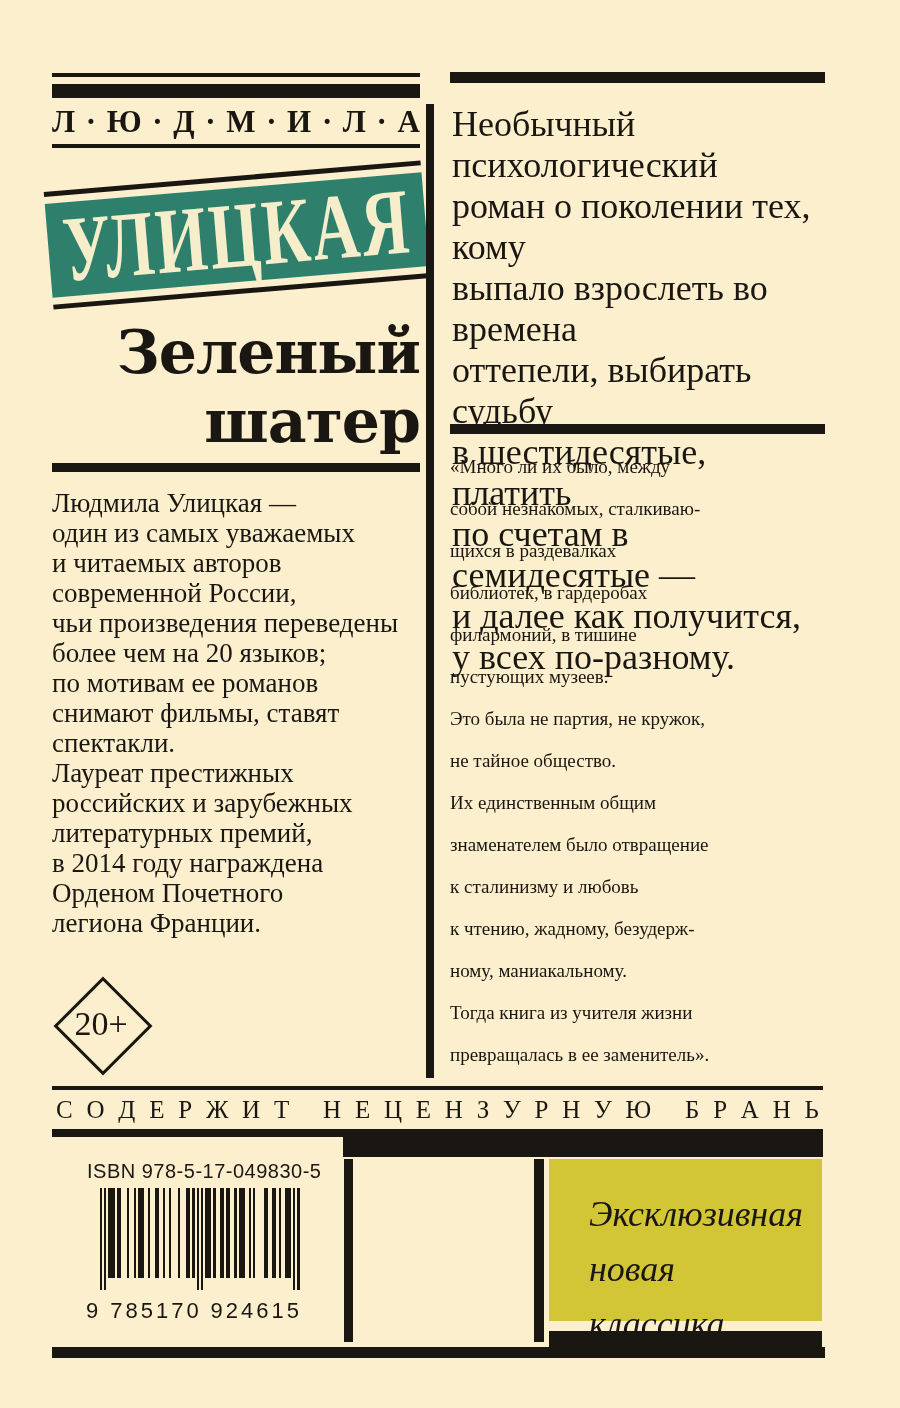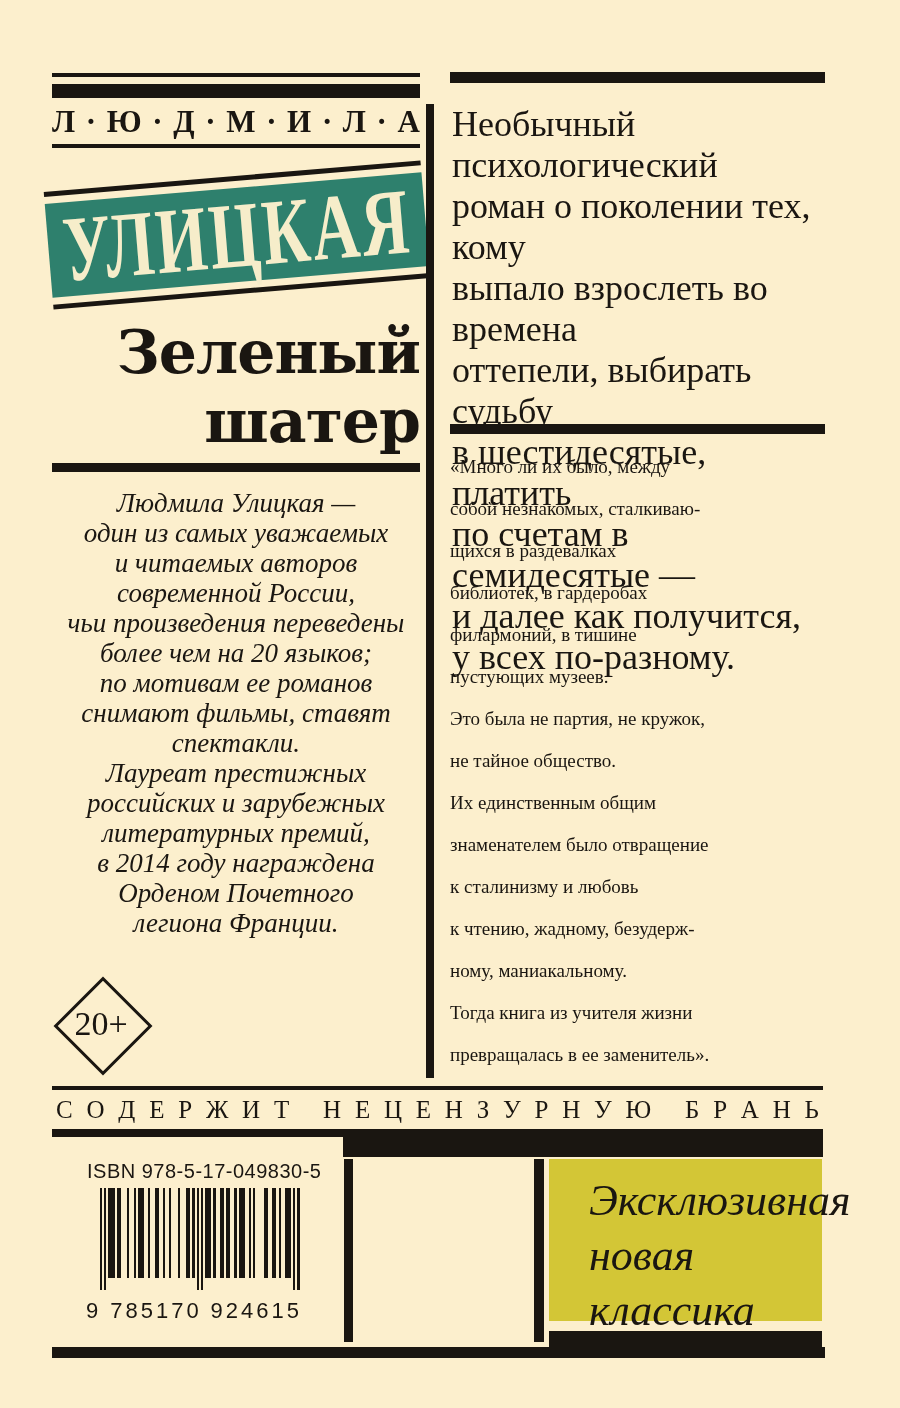--- a/index.html
+++ b/index.html
@@ -39,22 +39,22 @@
   .lastname{font-weight:700;font-size:74px;color:var(--cream);
     letter-spacing:3px;transform:scale(0.88,1.26);line-height:1;}
 
   
   #title{left:52px;top:318px;width:368px;text-align:right;
     font-family:"DejaVu Serif",serif;font-weight:700;
     font-size:60px;line-height:69px;letter-spacing:-1px;}
   #title-rule{left:52px;top:463px;width:368px;height:9px;}
 
   
-  #bio{left:52px;top:488px;width:368px;text-align:center;
-    font-style:italic;font-size:27px;line-height:30px;}
+  #bio{left:52px;top:488px;width:368px;text-align:left;
+    font-size:27px;line-height:30px;}
 
   
   #age{left:53px;top:976px;width:96px;height:96px;}
   #age .diamond{position:absolute;left:15px;top:15px;width:64px;height:64px;
     border:3px solid var(--ink);transform:rotate(45deg);}
   #age .age-label{position:absolute;inset:0;display:flex;align-items:center;
     justify-content:center;font-size:34px;}
 
   
   #divider{left:426px;top:104px;width:8px;height:974px;}
@@ -79,22 +79,22 @@
     font-family:"Liberation Sans",sans-serif;font-size:22px;letter-spacing:3px;}
   #v-bar1{left:344px;top:1159px;width:9px;height:183px;}
   #orange{left:359px;top:1159px;width:164px;height:183px;background:var(--orange);}
   #orange svg{position:absolute;left:30px;top:16px;}
   #pub-name{position:absolute;right:44px;bottom:14px;text-align:right;
     font-family:"Liberation Sans",sans-serif;font-weight:700;
     font-size:15px;line-height:19px;white-space:nowrap;
     transform:scaleX(.95);transform-origin:right;}
   #v-bar2{left:534px;top:1159px;width:10px;height:183px;}
   #yellow{left:549px;top:1159px;width:273px;height:162px;background:var(--yellow);
-    box-sizing:border-box;padding:14px 0 0 40px;
-    font-style:italic;font-size:44px;line-height:55px;}
+    box-sizing:border-box;padding:28px 0 0 40px;
+    font-style:italic;font-size:36px;line-height:55px;}
   #yellow-bar{left:549px;top:1331px;width:273px;height:18px;}
   #bottom-bar{left:52px;top:1347px;width:773px;height:11px;}
 </style>
 </head>
 <body>
 
 <div class="page">
 
   <div class="abs bar" id="l-thin"></div>
   <div class="abs bar" id="l-thick"></div>

